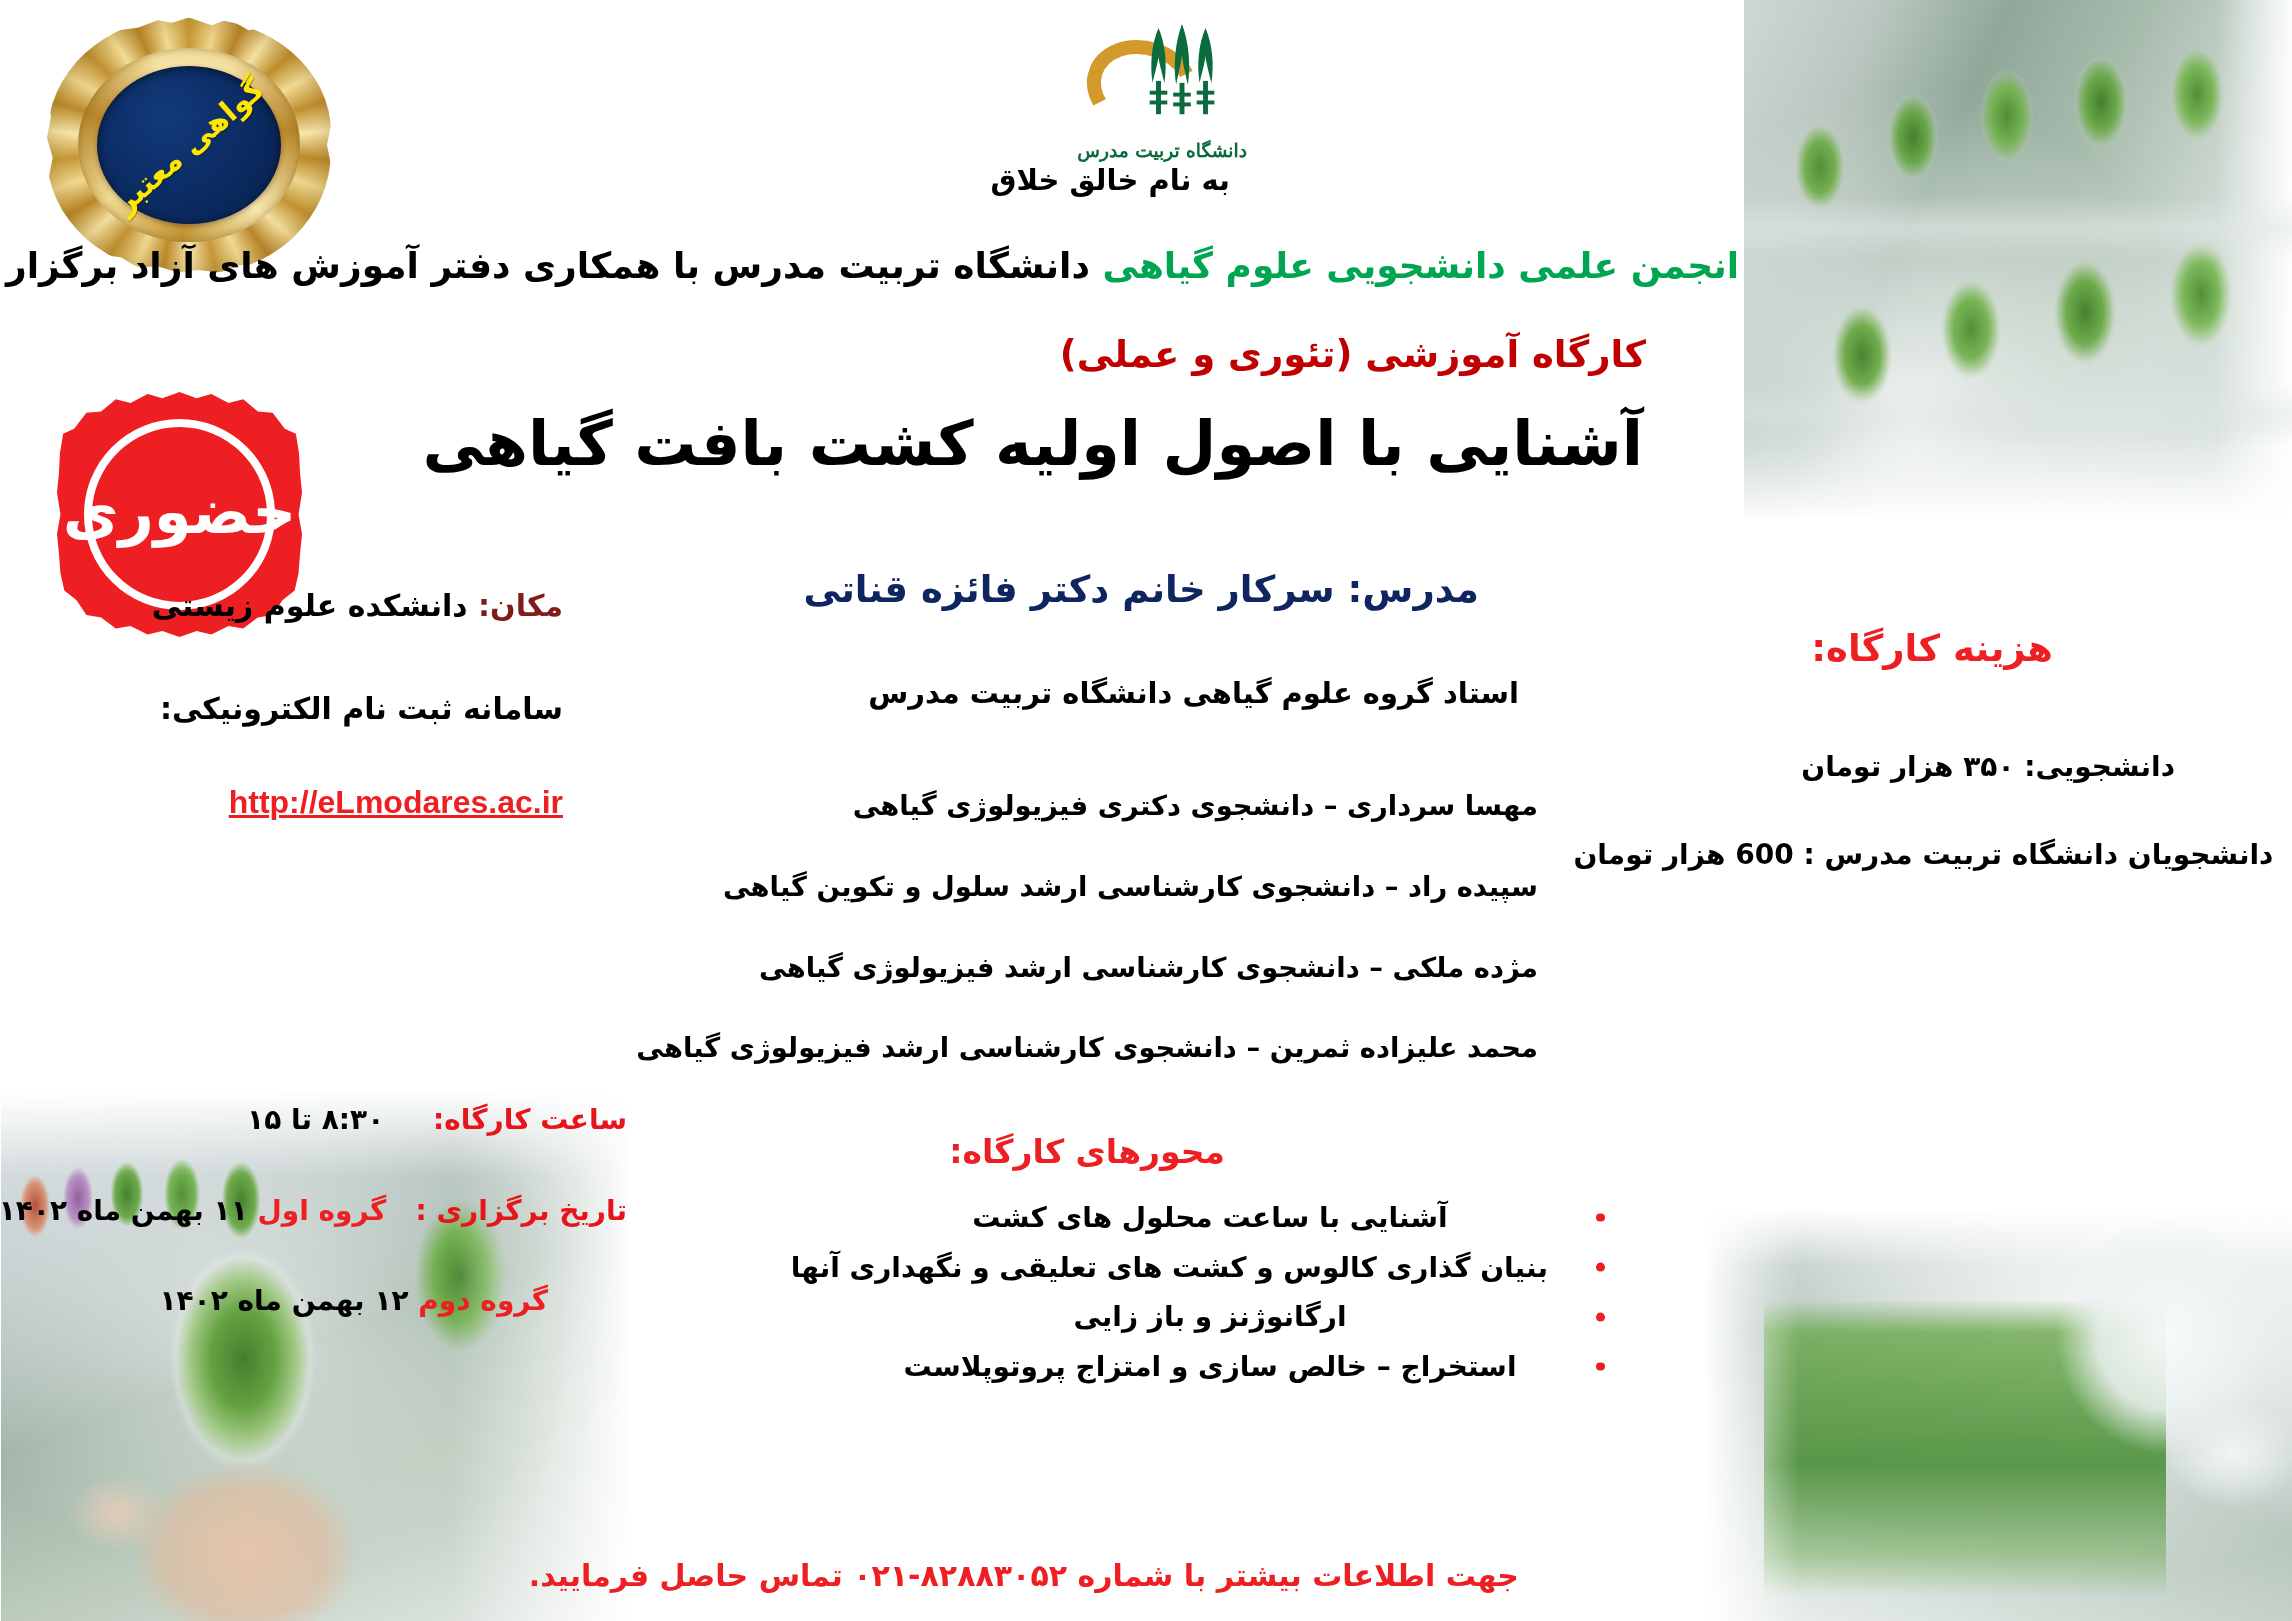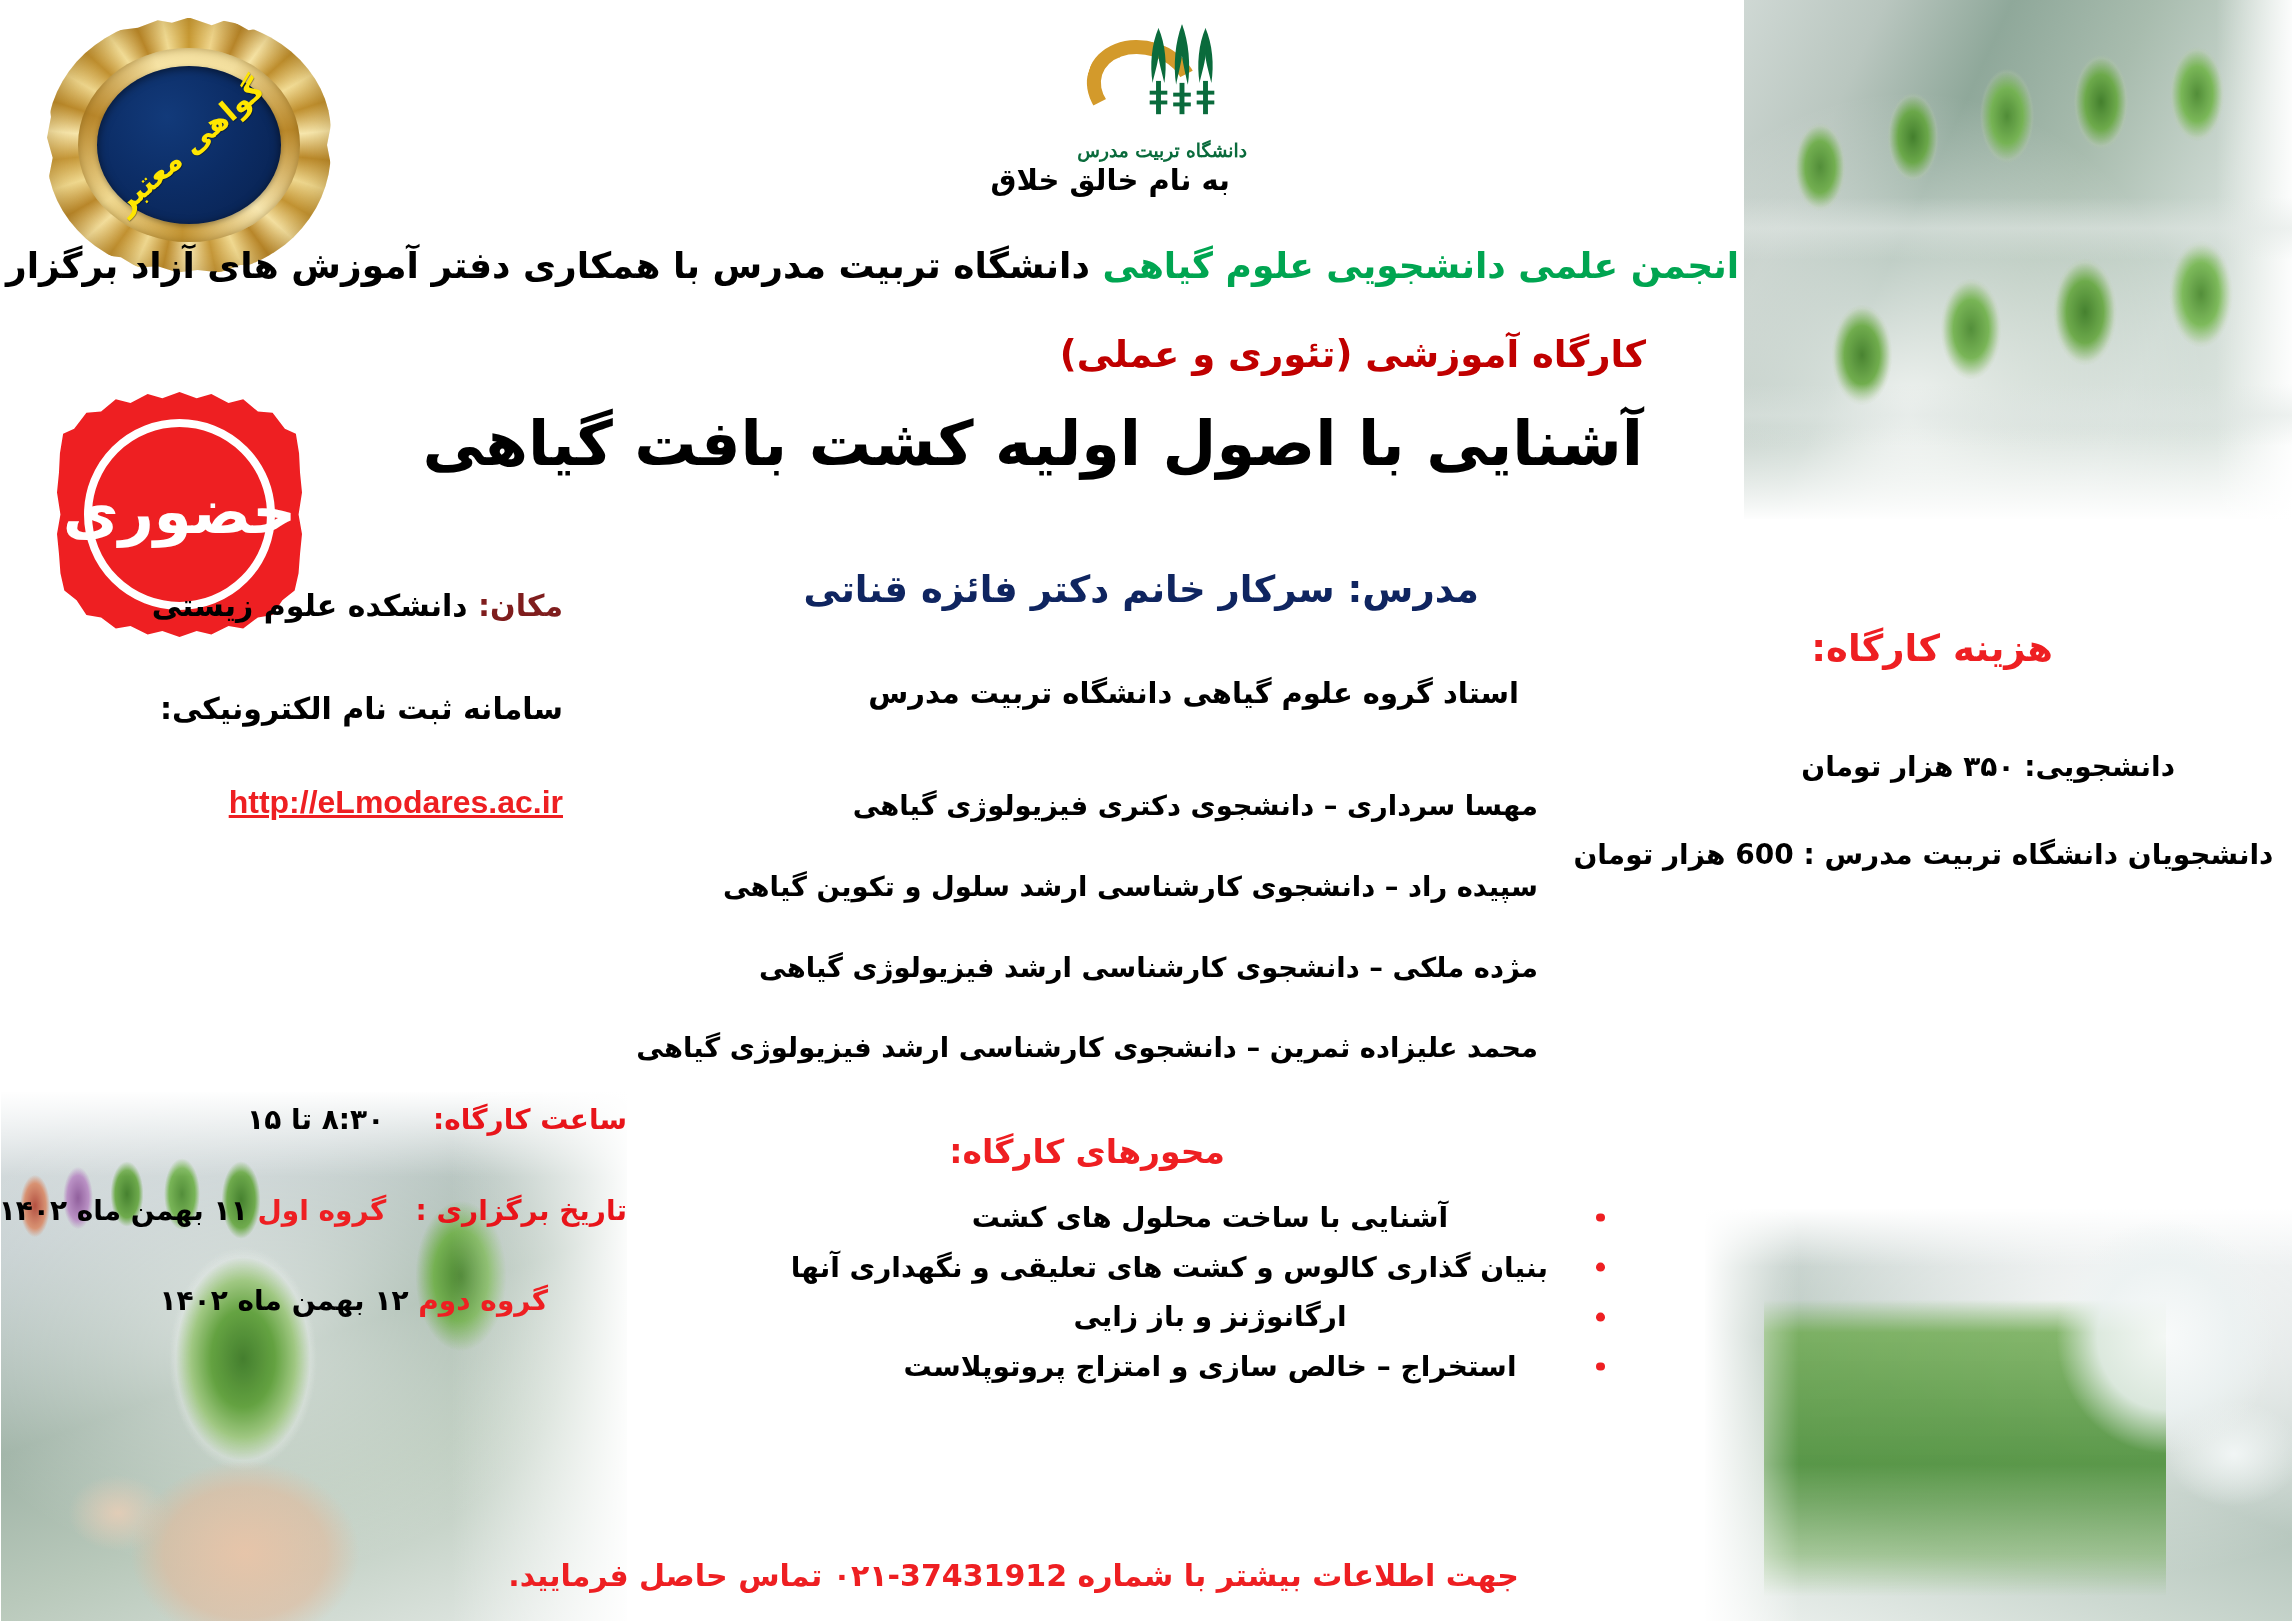--- a/index.html
+++ b/index.html
@@ -337,22 +337,22 @@
   <div class="txt" id="date-line"><span class="lbl">تاریخ برگزاری :</span><span>&nbsp;&nbsp;&nbsp;</span><span class="grp">گروه اول</span><span>&nbsp;</span><span>۱۱ بهمن ماه ۱۴۰۲</span></div>
 
   <div class="txt" id="date-line2"><span class="grp">گروه دوم</span><span>&nbsp;</span><span>۱۲ بهمن ماه ۱۴۰۲</span></div>
 
   <div class="txt" id="fee-heading">هزینه کارگاه:</div>
   <div class="txt" id="fee-0">دانشجویی: ۳۵۰ هزار تومان</div>
   <div class="txt" id="fee-1">دانشجویان دانشگاه تربیت مدرس : 600 هزار تومان</div>
 
   <div class="txt" id="topics-heading">محورهای کارگاه:</div>
   <ul id="topics-list">
-    <li><span class="bullet"></span><span>آشنایی با ساخت محلول های کشت</span></li>
+    <li><span class="bullet"></span><span>آشنایی با ساعت محلول های کشت</span></li>
     <li><span class="bullet"></span><span>بنیان گذاری کالوس و کشت های تعلیقی و نگهداری آنها</span></li>
     <li><span class="bullet"></span><span>ارگانوژنز و باز زایی</span></li>
     <li><span class="bullet"></span><span>استخراج – خالص سازی و امتزاج پروتوپلاست</span></li>
   </ul>
 
-  <div class="txt" id="contact-line">جهت اطلاعات بیشتر با شماره 37431912-۰۲۱ تماس حاصل فرمایید.</div>
+  <div class="txt" id="contact-line">جهت اطلاعات بیشتر با شماره ۸۲۸۸۳۰۵۲-۰۲۱ تماس حاصل فرمایید.</div>
 
 </div>
 
 
 </body></html>

